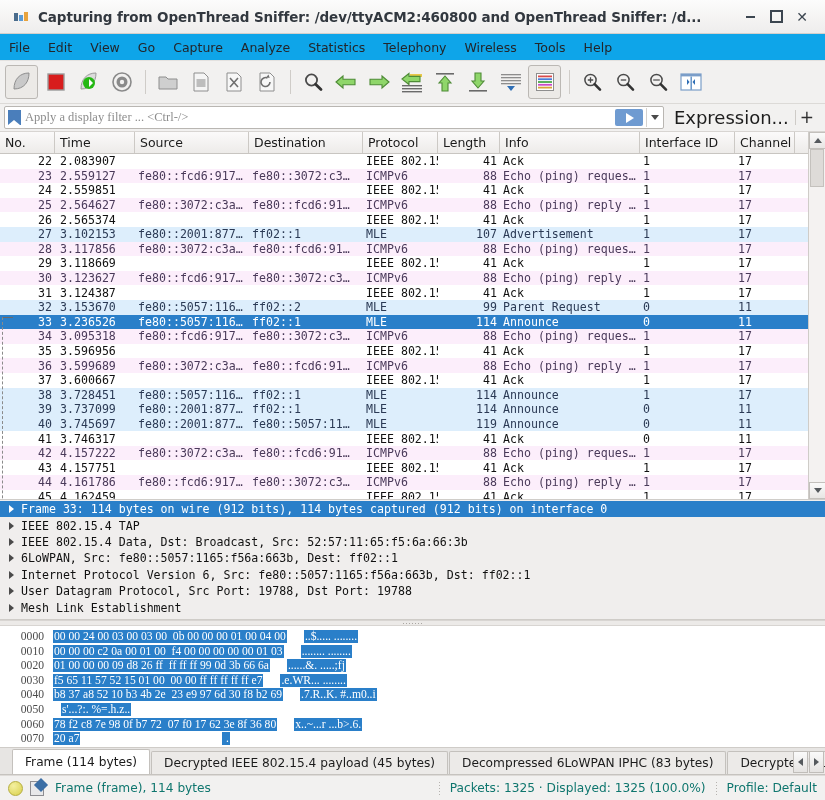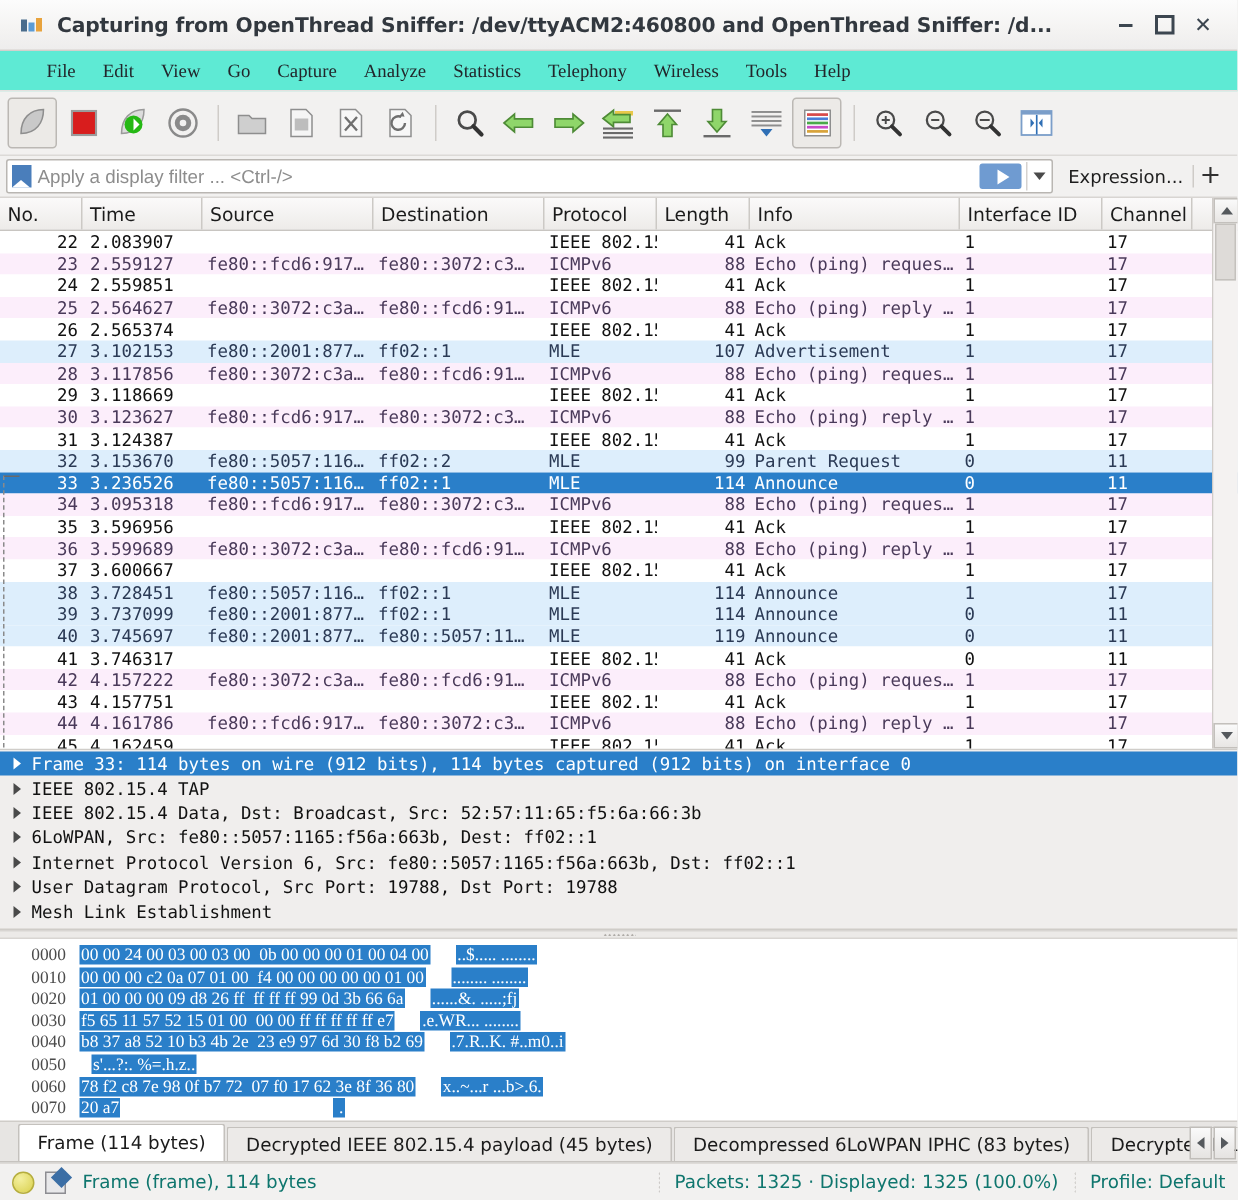--- a/index.html
+++ b/index.html
@@ -40,25 +40,24 @@
     width: 26px; height: 22px; display: flex; align-items: center; justify-content: center;
     color: #3c4650; font-size: 13px; line-height: 1;
   }
   .winbtn .min { width: 9px; height: 2px; background: #3c4650; display:block; }
   .winbtn .max { width: 9px; height: 9px; border: 2px solid #3c4650; display:block; }
   .winbtn .cls { font-size: 14px; font-weight: bold; }
 
   
   .menubar {
     height: 26px; min-height: 26px;
-    background: #5eead4;
+    background: #0ea5e9;
     display: flex; align-items: center;
-    padding-left: 22px;
+    padding-left: 0;
     border-bottom: 1px solid #e3e1df;
-    font-family: Liberation Serif, serif;
   }
   .menuitem {
     padding: 3px 9px; font-size: 12.5px; color: #22262b;
     white-space: nowrap;
   }
 
   
   .toolbar {
     height: 42px; min-height: 42px;
     background: #f2f1f0;
@@ -92,40 +91,40 @@
     width: 13px; height: 15px; margin: 0 4px 0 3px; flex: 0 0 auto;
     background: #4a7ebb; position: relative;
   }
   .bookmark::after {
     content:''; position:absolute; bottom:0; left:0; width:0; height:0;
     border-left: 6.5px solid transparent; border-right: 6.5px solid transparent;
     border-bottom: 5px solid #fff;
   }
   .filterinput {
     flex: 1 1 auto; border: none; outline: none; background: transparent;
-    font-family: Liberation Sans, sans-serif;
+    font-family: Liberation Serif, serif;
     font-size: 12.5px; color: #222; padding: 0;
   }
   .filterinput::placeholder { color: #8d8d8d; }
   .fbtn-arrow {
     width: 28px; height: 17px; background: #6f9bd1; border-radius: 2px;
     margin-right: 3px; display: flex; align-items: center; justify-content: center;
     flex: 0 0 auto;
   }
   .fbtn-arrow span {
     display:block; width:0;height:0;
     border-top: 5px solid transparent; border-bottom: 5px solid transparent;
     border-left: 8px solid #fff; margin-left: 3px;
   }
   .fbtn-caret {
     width: 16px; height: 19px; display:flex; align-items:center; justify-content:center;
     border-left: 1px solid #d5d2cf; flex:0 0 auto;
   }
   .caret-dn { width:0;height:0;border-left:4px solid transparent;border-right:4px solid transparent;border-top:5px solid #4a4a4a; }
-  .expr { font-size: 12px; color: #1d1d1d; padding: 0 6px; white-space: nowrap; }
+  .expr { font-size: 18px; color: #1d1d1d; padding: 0 6px; white-space: nowrap; }
   .plus { font-size: 17px; color: #303030; padding: 0 7px 0 4px; line-height: 1; }
   .vdiv { width:1px; height:15px; background:#cecbc7; }
 
   
   .packetlist {
     flex: 0 0 auto; height: 367px;
     background: #fff; display: flex; flex-direction: column;
     border-bottom: 1px solid #d0cdc9;
     position: relative;
   }
@@ -815,21 +814,21 @@
         <span class="dtri"></span>
         <span>Mesh Link Establishment</span>
       </div>
     </div>
 
   <div class="grip">
       <b></b>
     </div>
   <div class="hexpane" id="hex-pane">
       <div class="hexrow"><span class="hx-off">0000</span><span class="hx-bytes">00 00 24 00 03 00 03 00  0b 00 00 00 01 00 04 00</span><span style="white-space: pre;"></span><span class="hx-ascii">..$..... ........</span></div>
-      <div class="hexrow"><span class="hx-off">0010</span><span class="hx-bytes">00 00 00 c2 0a 07 01 00  f4 00 00 00 00 00 01 00</span><span style="white-space: pre;"></span><span class="hx-ascii">........ ........</span></div>
+      <div class="hexrow"><span class="hx-off">0010</span><span class="hx-bytes">00 00 00 c2 0a 00 01 00  f4 00 00 00 00 00 01 03</span><span style="white-space: pre;"></span><span class="hx-ascii">........ ........</span></div>
       <div class="hexrow"><span class="hx-off">0020</span><span class="hx-bytes">01 00 00 00 09 d8 26 ff  ff ff ff 99 0d 3b 66 6a</span><span style="white-space: pre;"></span><span class="hx-ascii">......&amp;. .....;fj</span></div>
       <div class="hexrow"><span class="hx-off">0030</span><span class="hx-bytes">f5 65 11 57 52 15 01 00  00 00 ff ff ff ff ff e7</span><span style="white-space: pre;"></span><span class="hx-ascii">.e.WR... ........</span></div>
       <div class="hexrow"><span class="hx-off">0040</span><span class="hx-bytes">b8 37 a8 52 10 b3 4b 2e  23 e9 97 6d 30 f8 b2 69</span><span style="white-space: pre;"></span><span class="hx-ascii">.7.R..K. #..m0..i</span></div>
       <div class="hexrow"><span class="hx-off">0050</span><span style="white-space: pre;"></span><span class="hx-ascii">s'...?:. %=.h.z..</span></div>
       <div class="hexrow"><span class="hx-off">0060</span><span class="hx-bytes">78 f2 c8 7e 98 0f b7 72  07 f0 17 62 3e 8f 36 80</span><span style="white-space: pre;"></span><span class="hx-ascii">x..~...r ...b&gt;.6.</span></div>
       <div class="hexrow"><span class="hx-off">0070</span><span class="hx-bytes">20 a7</span><span style="white-space: pre;">                                           </span><span class="hx-ascii"> .</span></div>
     </div>
 
   <div class="tabsbar" id="tabs-bar">
     <div class="tab active">

